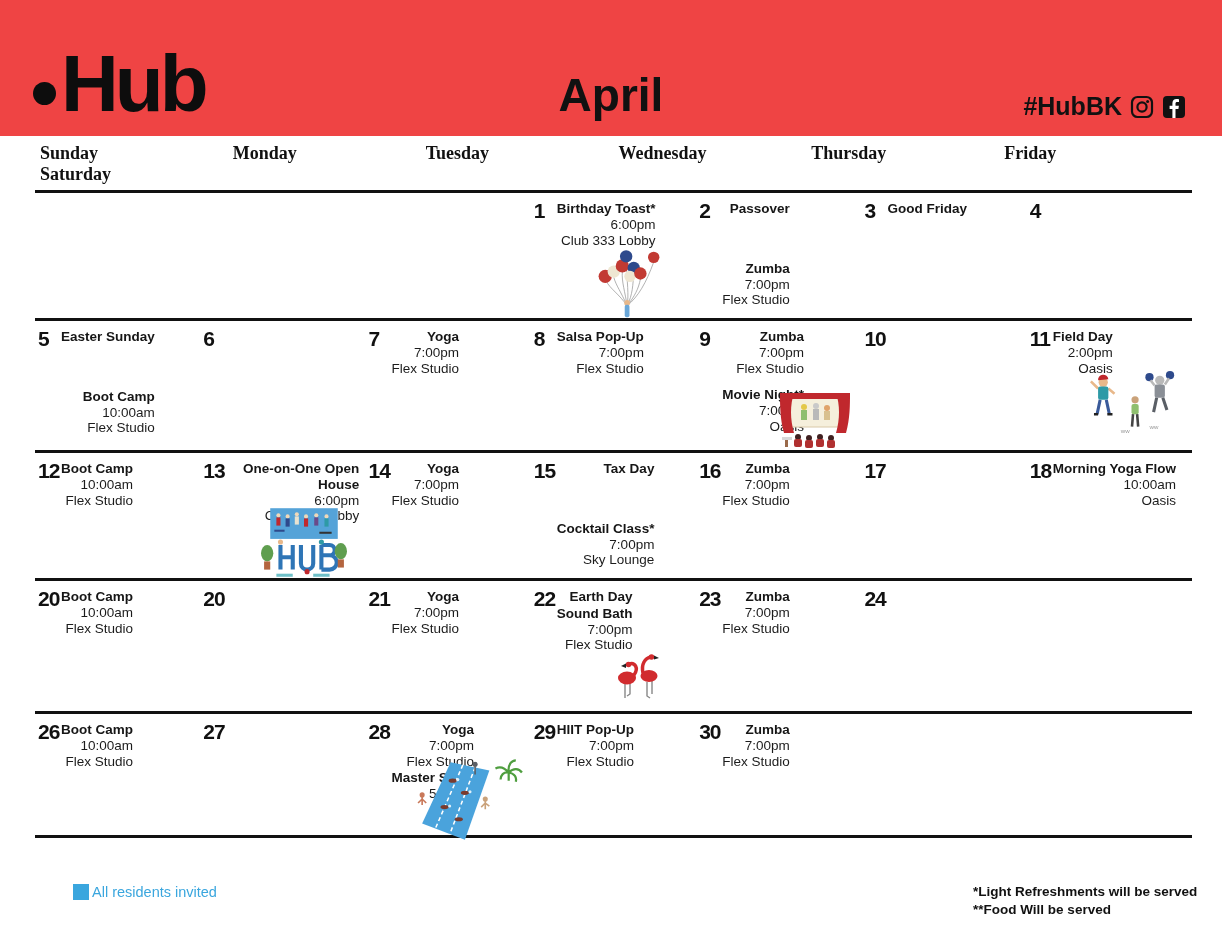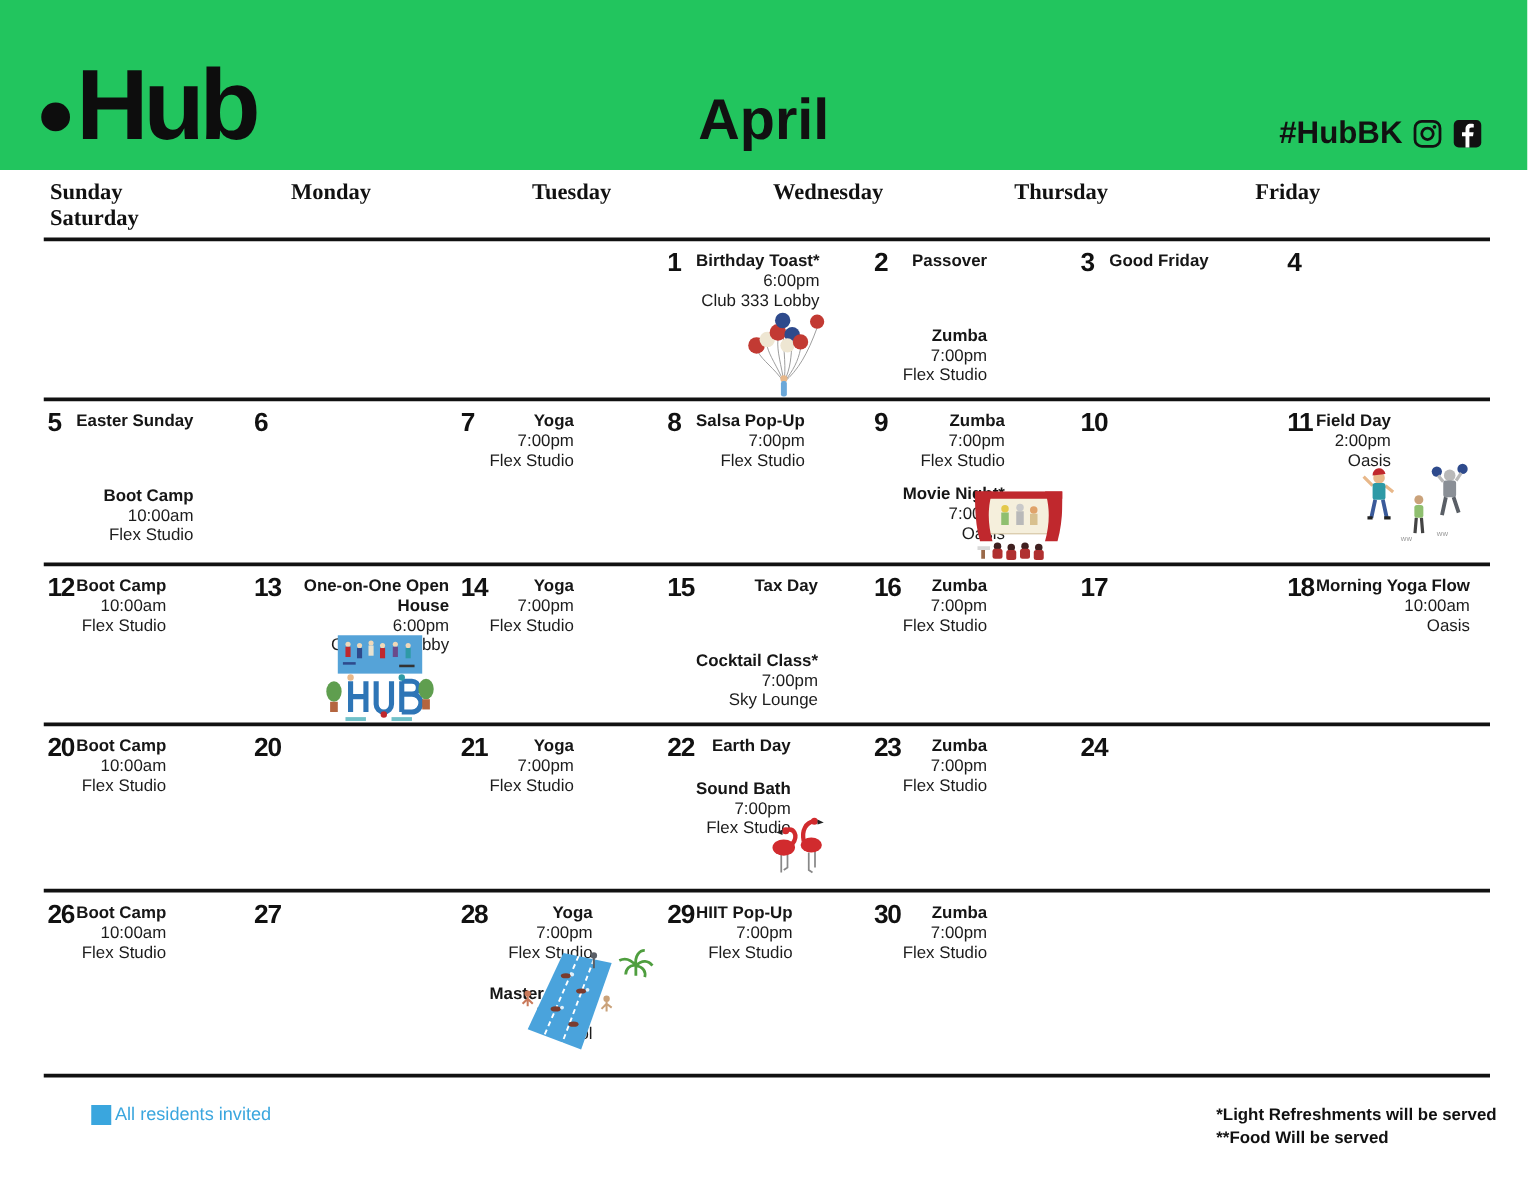--- a/index.html
+++ b/index.html
@@ -22,26 +22,26 @@
   .soc-icon { width:24px; height:24px; display:block; }
 
   
   .calendar { position:absolute; top:136px; left:35px; width:1157px; }
   .day-headers { display:grid; grid-template-columns:repeat(6,1fr); padding:7px 0 5px 0;font-family:Liberation Serif, serif; }
   .day-header { font-size:18px; font-weight:bold; padding-left:5px; color:#111; }
   .grid { border-top:3px solid #111; }
   .week-row { display:grid; grid-template-columns:repeat(7,1fr); border-bottom:3px solid #111; }
   .week-row:nth-child(1){ height:128px; } .week-row:nth-child(2){ height:132px; }
   .week-row:nth-child(3){ height:128px; } .week-row:nth-child(4){ height:133px; }
-  .week-row:nth-child(5){ height:148px; }
+  .week-row:nth-child(5){ height:124px; }
   .cell { position:relative; padding:7px 2px 0 3px; display:flex; align-items:flex-start; }
   .date { font-size:21px; font-weight:bold; min-width:23px; line-height:1;
           letter-spacing:-1px; color:#111; }
   .events { font-size:13.5px; line-height:1.17; padding-top:1px; max-width:133px;text-align:right; }
-  .event + .event { margin-top:18px; }
+  .event + .event { margin-top:1px; }
   .event.gap-large { margin-top:44px; }
   .event.gap-small { margin-top:11px; }
   .event-title { font-weight:bold; }
   .event-time, .event-location { font-weight:normal; color:#1c1c1c; }
 
   
   .illus { position:absolute; pointer-events:none; }
   .illus svg { width:100%; height:100%; display:block; }
   .balloons-illustration   { left:58px; top:52px; width:80px; height:76px; }
   .movie-night-illustration{ left:84px; top:72px; width:70px; height:56px; }
@@ -56,21 +56,21 @@
   .legend-swatch { width:16px; height:16px; margin-right:3px; }
   .legend-label {}
   .notes { position:absolute; left:973px; top:883px; font-size:13.5px; font-weight:bold;
            line-height:1.3; color:#111; }
 </style>
 </head>
 <body>
 
 <div class="page">
 
-  <div class="header-bar" style="background: #22c55e;">
+  <div class="header-bar" style="background: #ef4444;">
     <div class="logo">
       <span class="logo-dot"></span>
       <span class="logo-text">Hub</span>
     </div>
     <div class="month-title">April</div>
     <div class="social">
       <span class="hashtag">#HubBK</span>
       <span class="soc-icon">
         <svg viewBox="0 0 24 24">
             <rect x="2" y="2" width="20" height="20" rx="5.5" fill="none" stroke="#111" stroke-width="2.2"></rect>

